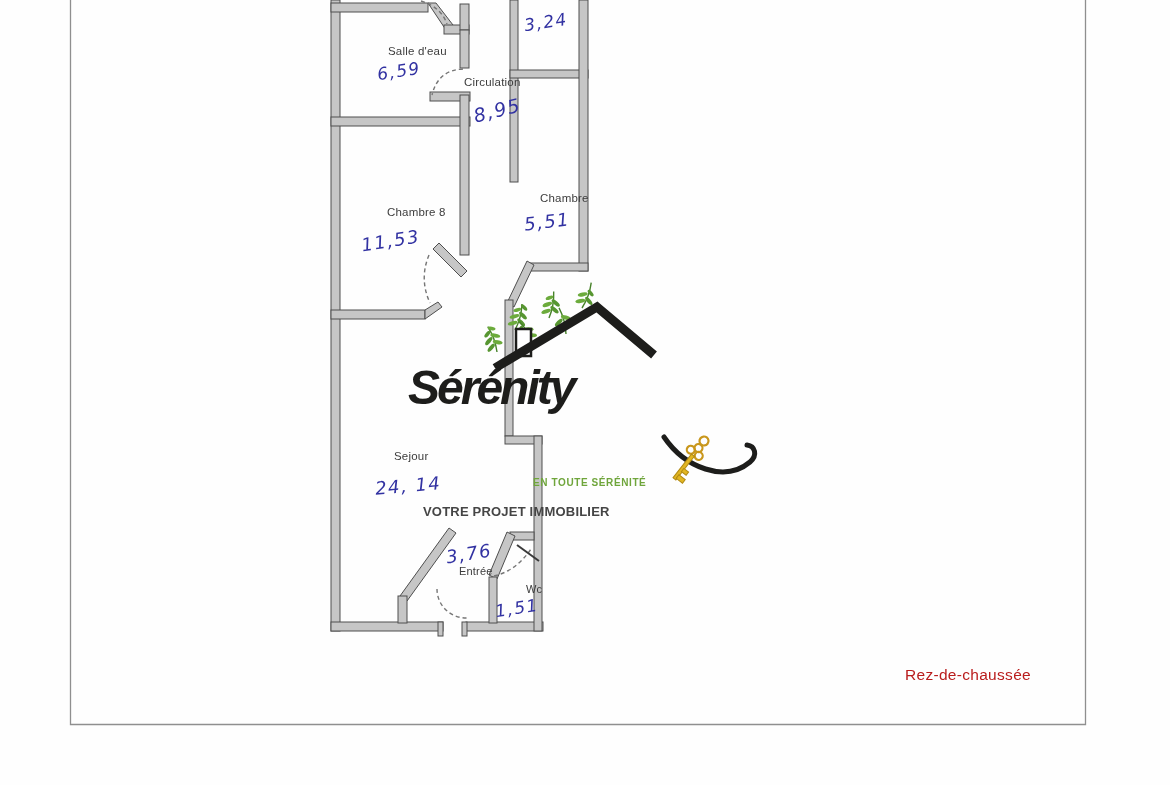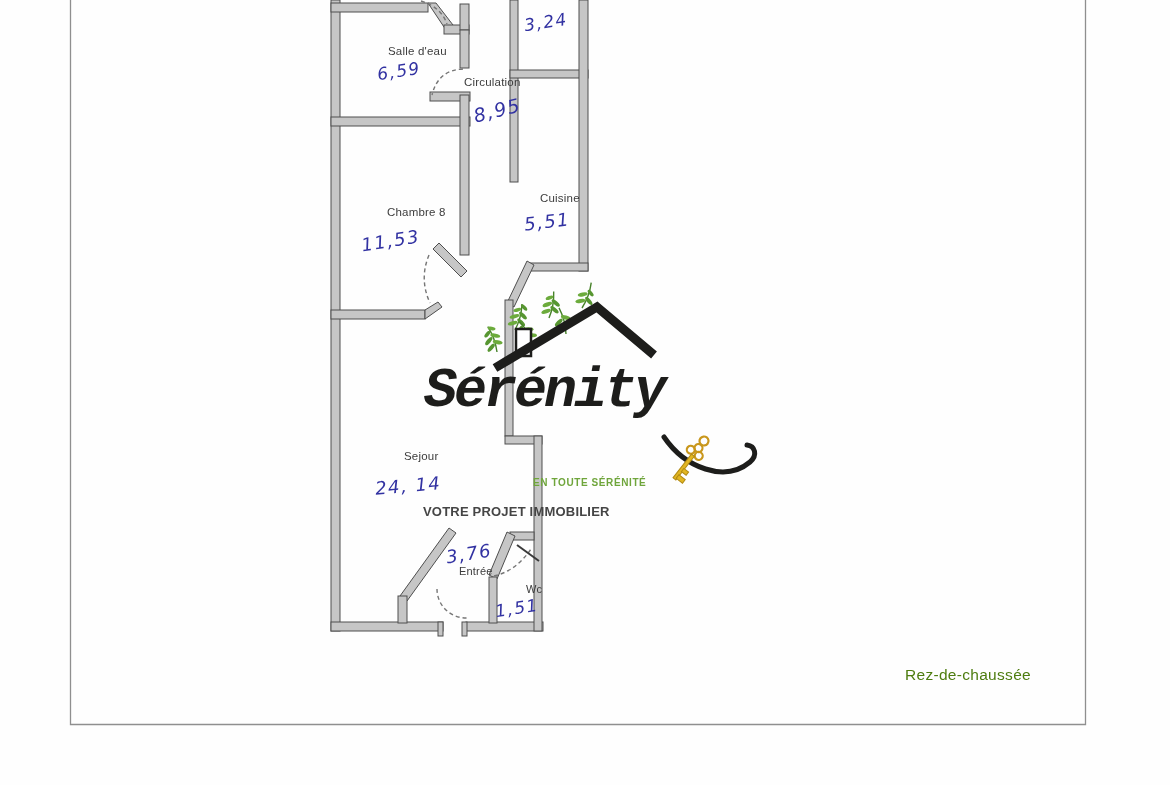--- a/index.html
+++ b/index.html
@@ -20,43 +20,43 @@
     white-space:nowrap;font-family:"Liberation Sans",sans-serif;margin-left:20px;
   }
   
   .hand{
     position:absolute;color:#3232a2;font-style:italic;font-weight:500;
     font-size:17px;letter-spacing:1.5px;white-space:nowrap;
     font-family:"DejaVu Sans",sans-serif;transform:rotate(-9deg);
   }
   
   .brand{
-    position:absolute;left:424px;top:364px;width:300px;
-    font-family:Liberation Mono, monospace;font-style:italic;font-weight:700;
-    font-size:55px;letter-spacing:-3px;color:#1d1d1b;line-height:1;
+    position:absolute;left:408px;top:364px;width:300px;
+    font-family:Liberation Sans, sans-serif;font-style:italic;font-weight:700;
+    font-size:48px;letter-spacing:-3px;color:#1d1d1b;line-height:1;
   }
   .tag1{
     position:absolute;left:423px;top:460px;font-size:13px;font-weight:700;
     color:#454545;letter-spacing:.2px;white-space:nowrap;margin-top:44px;
   }
   .tag2{
     position:absolute;left:533px;top:477px;font-size:10px;font-weight:700;
     color:#6fa53b;letter-spacing:.6px;white-space:nowrap;
   }
   .roofline{fill:none;stroke:#1d1d1b;stroke-width:9;stroke-linejoin:miter;}
   .flourish{fill:none;stroke:#1d1d1b;stroke-width:5;stroke-linecap:round;}
   .stem{fill:none;stroke:#47822a;stroke-width:1.4;}
   .leafA{fill:#579631;}
   .leafB{fill:#6cab3c;}
   .keygold{fill:#e2b622;stroke:#b28a12;stroke-width:1;}
   .keyring{fill:none;stroke:#c9971c;stroke-width:2.2;}
   .chimney{fill:#ffffff;stroke:#1d1d1b;stroke-width:2.5;}
   
   .caption{
-    position:absolute;left:905px;top:666px;font-size:15.5px;color:#4d7c0f;
+    position:absolute;left:905px;top:666px;font-size:15.5px;color:#b91c1c;
     letter-spacing:.3px;white-space:nowrap;
   }
 </style>
 </head>
 <body>
 
 <div id="canvas">
 
   <svg class="layer" viewBox="0 0 1170 785" xmlns="http://www.w3.org/2000/svg">
 
@@ -111,22 +111,22 @@
       <path d="M 437,589 A 29,29 0 0 0 467,618"></path>
       <path d="M 494,576 Q 516,571 531,549"></path>
     </g>
 
     <line class="leaf-line" x1="517" y1="545" x2="539" y2="561"></line>
   </svg>
 
   <div class="rlabel" style="left:368px;top:45px">Salle d'eau</div>
   <div class="rlabel" style="left:444px;top:76px">Circulation</div>
   <div class="rlabel" style="left:367px;top:206px">Chambre 8</div>
-  <div class="rlabel" style="left:520px;top:192px">Cuisine</div>
-  <div class="rlabel" style="left:384px;top:450px">Sejour</div>
+  <div class="rlabel" style="left:520px;top:192px">Chambre</div>
+  <div class="rlabel" style="left:374px;top:450px">Sejour</div>
   <div class="rlabel" style="left:439px;top:565px;font-size:11px">Entrée</div>
   <div class="rlabel" style="left:506px;top:583px;font-size:11px">Wc</div>
 
   <div class="hand" style="left:524px;top:12px">3,24</div>
   <div class="hand" style="left:377px;top:61px">6,59</div>
   <div class="hand" style="left:473px;top:99px;font-size:19px;transform:rotate(-14deg)">8,95</div>
   <div class="hand" style="left:361px;top:230px;font-size:18px">11,53</div>
   <div class="hand" style="left:524px;top:211px;font-size:18px;transform:rotate(-7deg)">5,51</div>
   <div class="hand" style="left:375px;top:475px;font-size:18px;transform:rotate(-5deg)">24, 14</div>
   <div class="hand" style="left:446px;top:543px;font-size:18px">3,76</div>

